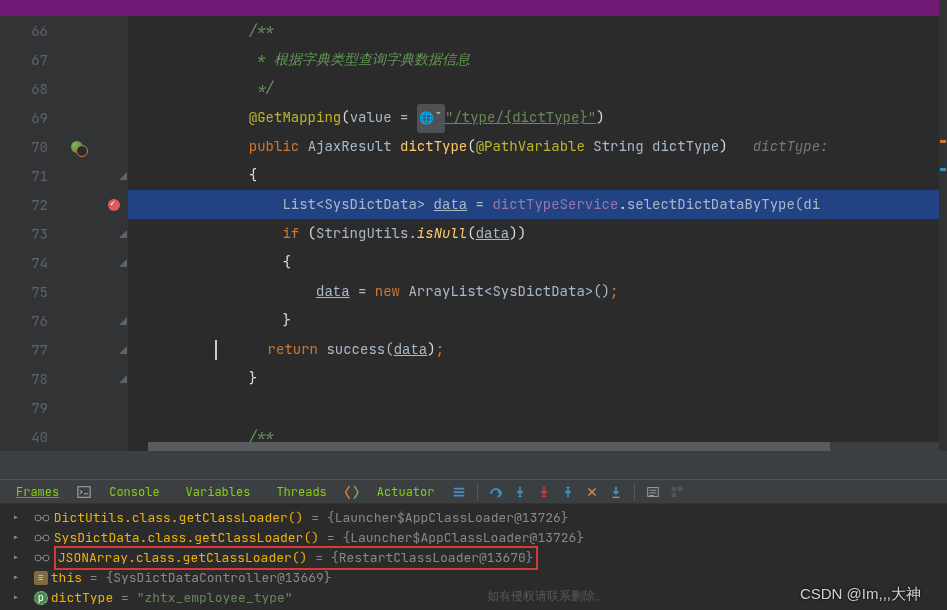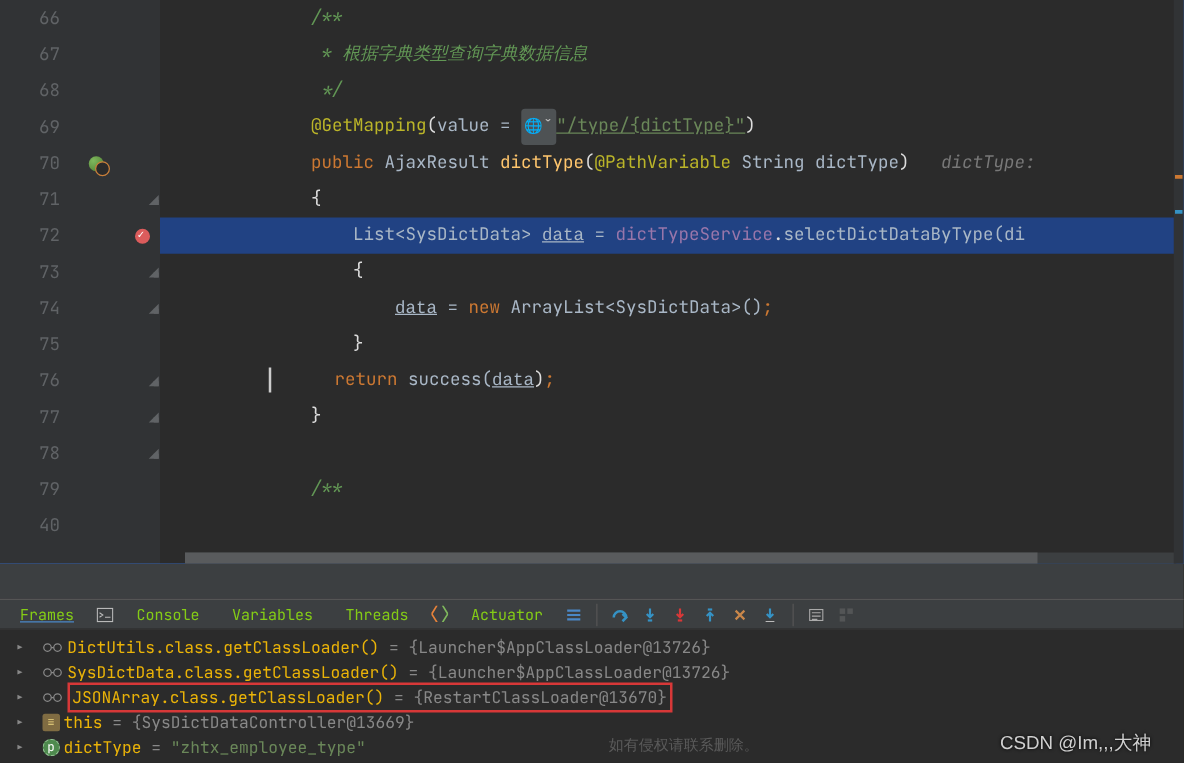--- a/index.html
+++ b/index.html
@@ -10,23 +10,24 @@
       color: #a9b7c6;
       width: 947px;
       height: 610px;
       overflow: hidden;
       display: flex;
       flex-direction: column;
     }
     .editor-area {
       display: flex;
       flex: 1;
-      background: #3b82f6;
+      background: #701a75;
       overflow: hidden;
       position: relative;
+      align-items: flex-end;
     }
     .gutter {
       background: #313335;
       width: 128px;
       flex-shrink: 0;
       user-select: none;
     }
     .gutter-row {
       display: flex;
       height: 29px;
@@ -218,20 +219,21 @@
       </div>
     </div>
   <div class="code" id="code">
       <div class="code-line"><span>            </span><span class="comment">/**</span></div>
       <div class="code-line"><span>            </span><span class="comment"> * 根据字典类型查询字典数据信息</span></div>
       <div class="code-line"><span>            </span><span class="comment"> */</span></div>
       <div class="code-line"><span>            </span><span class="annotation">@GetMapping</span><span class="white">(</span><span class="type">value = </span><span class="globe-badge">🌐ˇ</span><span class="str-u">"/type/{dictType}"</span><span class="white">)</span></div>
       <div class="code-line"><span>            </span><span class="keyword">public </span><span class="type">AjaxResult </span><span class="method">dictType</span><span class="white">(</span><span class="annotation">@PathVariable</span><span class="type"> String dictType</span><span class="white">)   </span><span class="hint">dictType:</span></div>
       <div class="code-line"><span>            </span><span class="white">{</span></div>
       <div class="code-line hl-line"><span>                </span><span class="type">List&lt;SysDictData&gt; </span><span class="localvar">data</span><span class="type"> = </span><span class="field">dictTypeService</span><span class="white">.</span><span class="type">selectDictDataByType(di</span></div>
+      <div class="code-line"><span>                </span><span class="keyword">if </span><span class="white">(</span><span class="type">StringUtils.</span><span class="method-i">isNull</span><span class="white">(</span><span class="localvar">data</span><span class="white">))</span></div>
       <div class="code-line"><span>                </span><span class="white">{</span></div>
       <div class="code-line"><span>                    </span><span class="localvar">data</span><span class="type"> = </span><span class="keyword">new </span><span class="type">ArrayList&lt;SysDictData&gt;()</span><span class="keyword">;</span></div>
       <div class="code-line"><span>                </span><span class="white">}</span></div>
       <div class="code-line"><span>        </span><span style="border-left: 2px solid rgb(204, 204, 204); display: inline-block; height: 20px; vertical-align: middle;"></span><span>      </span><span class="keyword">return </span><span class="type">success(</span><span class="localvar">data</span><span class="white">)</span><span class="keyword">;</span></div>
       <div class="code-line"><span>            </span><span class="white">}</span></div>
       <div class="code-line"><span></span></div>
       <div class="code-line"><span>            </span><span class="comment">/**</span></div>
     </div>
   <div class="scrollbar-h">
     <div class="scrollbar-thumb"></div>

